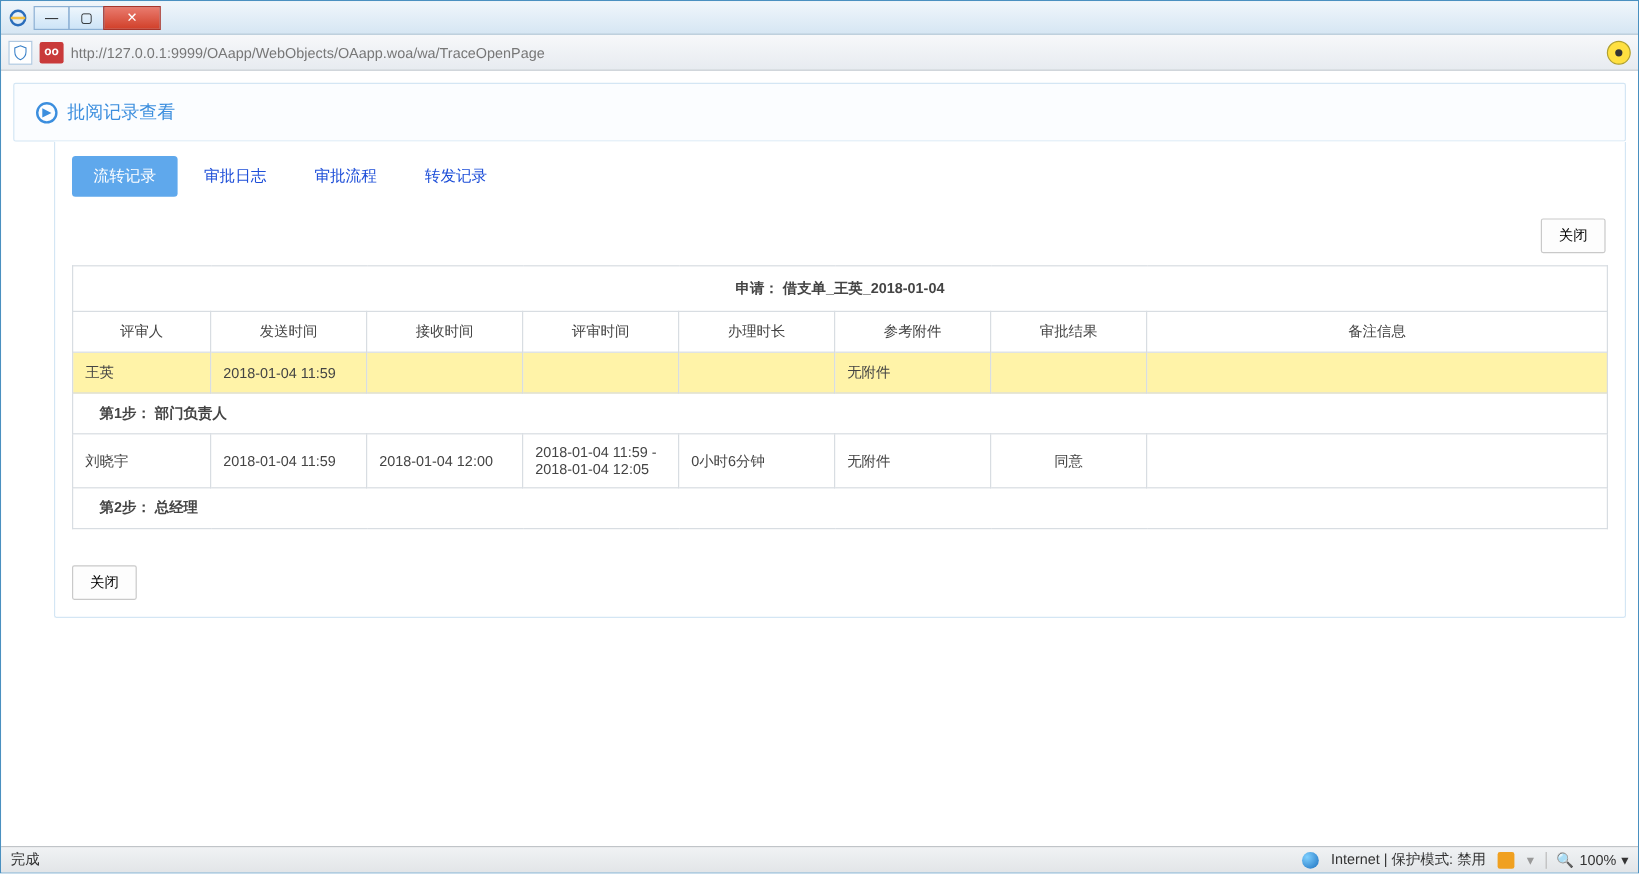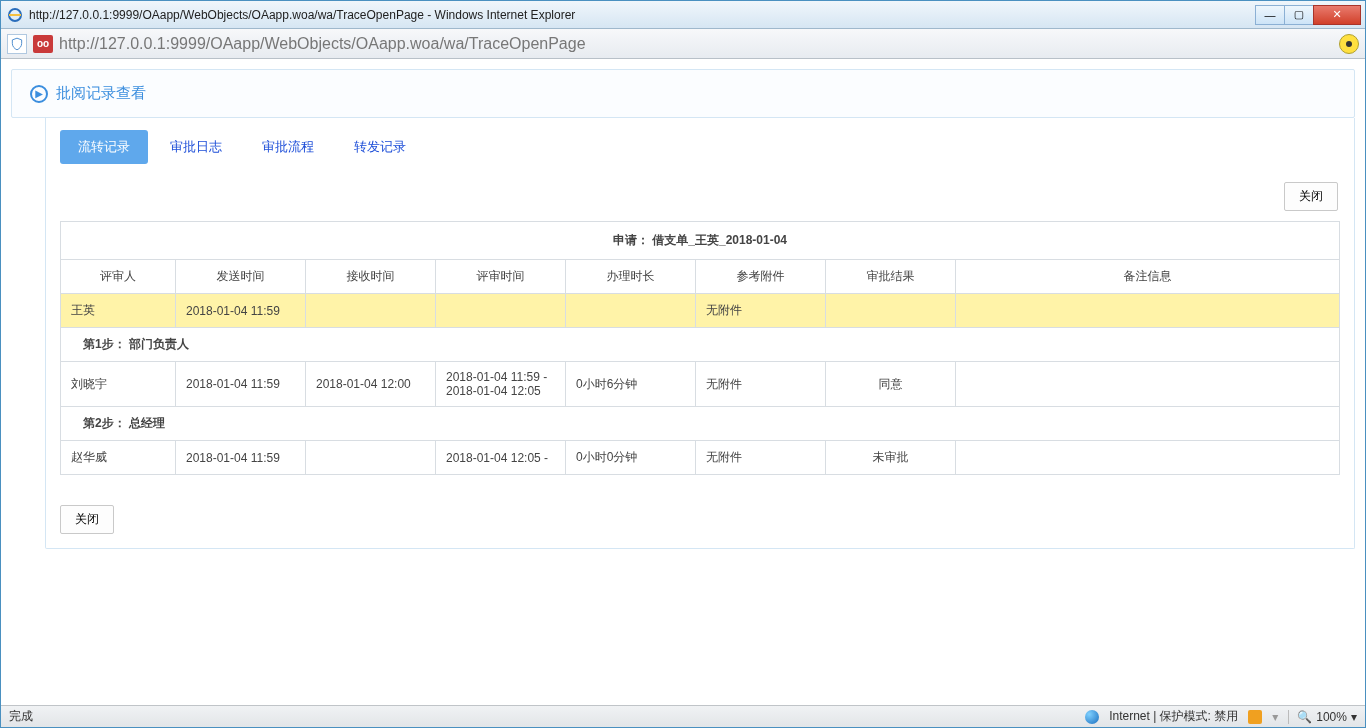--- a/index.html
+++ b/index.html
@@ -56,21 +56,21 @@
   margin-right: 6px;
 }
 .shield-icon svg { width: 14px; height: 14px; }
 .fav-icon {
   width: 20px; height: 18px;
   background: #c93a3a;
   color: #fff; font-size: 10px; font-weight: bold;
   display: flex; align-items: center; justify-content: center;
   border-radius: 2px; margin-right: 6px;
 }
-.url-text { flex: 1; color: #777; font-size: 16px; }
+.url-text { flex: 1; color: #777; font-size: 12px; }
 .addon-icon {
   width: 20px; height: 20px;
   background: #ffe040;
   border: 1px solid #b0a030;
   border-radius: 10px;
   display: flex; align-items: center; justify-content: center;
 }
 .content-area {
   flex: 1;
   padding: 10px;
@@ -185,21 +185,20 @@
 
 <div class="window-chrome">
 
   <div class="titlebar">
     <span class="ie-icon">
       <svg viewBox="0 0 24 24">
           <circle cx="12" cy="12" r="9" fill="none" stroke="#2a6dbb" stroke-width="3"></circle>
           <path d="M3 12h18" stroke="#f5c040" stroke-width="3"></path>
         </svg>
     </span>
-    <span class="title-text">http://127.0.0.1:9999/OAapp/WebObjects/OAapp.woa/wa/TraceOpenPage - Windows Internet Explorer</span>
     <div class="win-btns">
       <div class="win-btn">—</div>
       <div class="win-btn">▢</div>
       <div class="win-btn close">✕</div>
     </div>
   </div>
 
   <div class="addressbar">
     <span class="shield-icon">
       <svg viewBox="0 0 24 24">
@@ -272,30 +271,20 @@
                 <td>2018-01-04 12:00</td>
                 <td>2018-01-04 11:59 - 2018-01-04 12:05</td>
                 <td>0小时6分钟</td>
                 <td>无附件</td>
                 <td class="center">同意</td>
                 <td></td>
               </tr>
               <tr class="step-row">
                 <td colspan="8">第2步： 总经理</td>
               </tr>
-              <tr>
-                <td>赵华威</td>
-                <td>2018-01-04 11:59</td>
-                <td></td>
-                <td>2018-01-04 12:05 -</td>
-                <td>0小时0分钟</td>
-                <td>无附件</td>
-                <td class="center">未审批</td>
-                <td></td>
-              </tr>
             </tbody>
         </table>
       </div>
 
       <div class="close-bottom">
         <button class="btn">关闭</button>
       </div>
 
     </div>
   </div>

